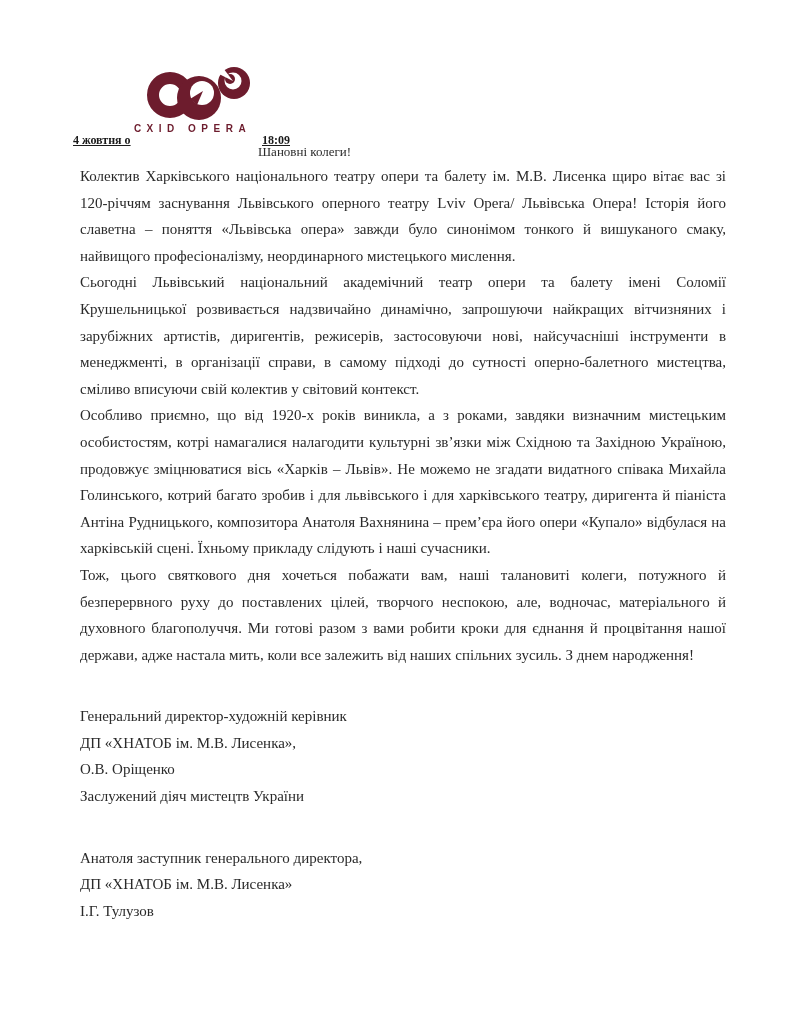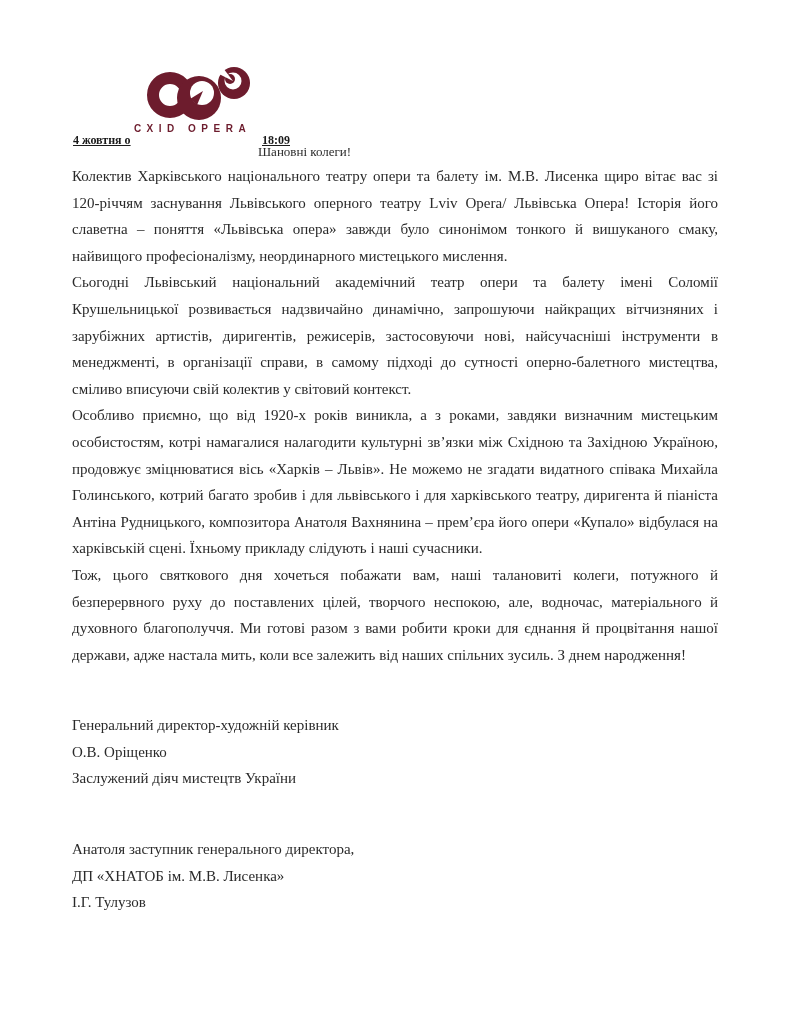--- a/index.html
+++ b/index.html
@@ -42,27 +42,27 @@
   .meta-time { left: 262px; top: 133px; font-family: Liberation Serif, serif; }
 
   
   .salutation {
     position: absolute; left: 258px; top: 144px;
     font-size: 13px; color: var(--ink); white-space: nowrap;
   }
 
   
   .letter-body {
-    position: absolute; left: 72px; top: 163px; width: 646px;
+    position: absolute; left: 80px; top: 163px; width: 646px;
     font-size: 15px; line-height: 26.6px;
     text-align: justify; color: var(--ink);
   }
   .letter-body p { margin: 0; }
 
-  .signature-block { margin-top: 44px; text-align: left; }
+  .signature-block { margin-top: 35px; text-align: left; }
   .signature-block div { white-space: nowrap; }
 </style>
 </head>
 <body>
 
 <div class="page">
 
   <div class="logo-block">
     <svg class="logo-mark" width="134" height="63" viewBox="0 0 134 63" xmlns="http://www.w3.org/2000/svg">
 
@@ -86,20 +86,21 @@
   <div class="salutation">Шановні колеги!</div>
 
   <div class="letter-body">
     <p>Колектив Харківського національного театру опери та балету ім. М.В. Лисенка щиро вітає вас зі 120-річчям заснування Львівського оперного театру Lviv Opera/ Львівська Опера! Історія його славетна – поняття «Львівська опера» завжди було синонімом тонкого й вишуканого смаку, найвищого професіоналізму, неординарного мистецького мислення.</p>
     <p>Сьогодні Львівський національний академічний театр опери та балету імені Соломії Крушельницької розвивається надзвичайно динамічно, запрошуючи найкращих вітчизняних і зарубіжних артистів, диригентів, режисерів, застосовуючи нові, найсучасніші інструменти в менеджменті, в організації справи, в самому підході до сутності оперно-балетного мистецтва, сміливо вписуючи свій колектив у світовий контекст.</p>
     <p>Особливо приємно, що від 1920-х років виникла, а з роками, завдяки визначним мистецьким особистостям, котрі намагалися налагодити культурні зв’язки між Східною та Західною Україною, продовжує зміцнюватися вісь «Харків – Львів». Не можемо не згадати видатного співака Михайла Голинського, котрий багато зробив і для львівського і для харківського театру, диригента й піаніста Антіна Рудницького, композитора Анатоля Вахнянина – прем’єра його опери «Купало» відбулася на харківській сцені. Їхньому прикладу слідують і наші сучасники.</p>
     <p>Тож, цього святкового дня хочеться побажати вам, наші талановиті колеги, потужного й безперервного руху до поставлених цілей, творчого неспокою, але, водночас, матеріального й духовного благополуччя. Ми готові разом з вами робити кроки для єднання й процвітання нашої держави, адже настала мить, коли все залежить від наших спільних зусиль. З днем народження!</p>
 
     <div class="signature-block">
       <div>Генеральний директор-художній керівник</div>
+      <div>ДП «ХНАТОБ ім. М.В. Лисенка»,</div>
       <div>О.В. Оріщенко</div>
       <div>Заслужений діяч мистецтв України</div>
     </div>
 
     <div class="signature-block">
       <div>Анатоля заступник генерального директора,</div>
       <div>ДП «ХНАТОБ ім. М.В. Лисенка»</div>
       <div>І.Г. Тулузов</div>
     </div>
   </div>

